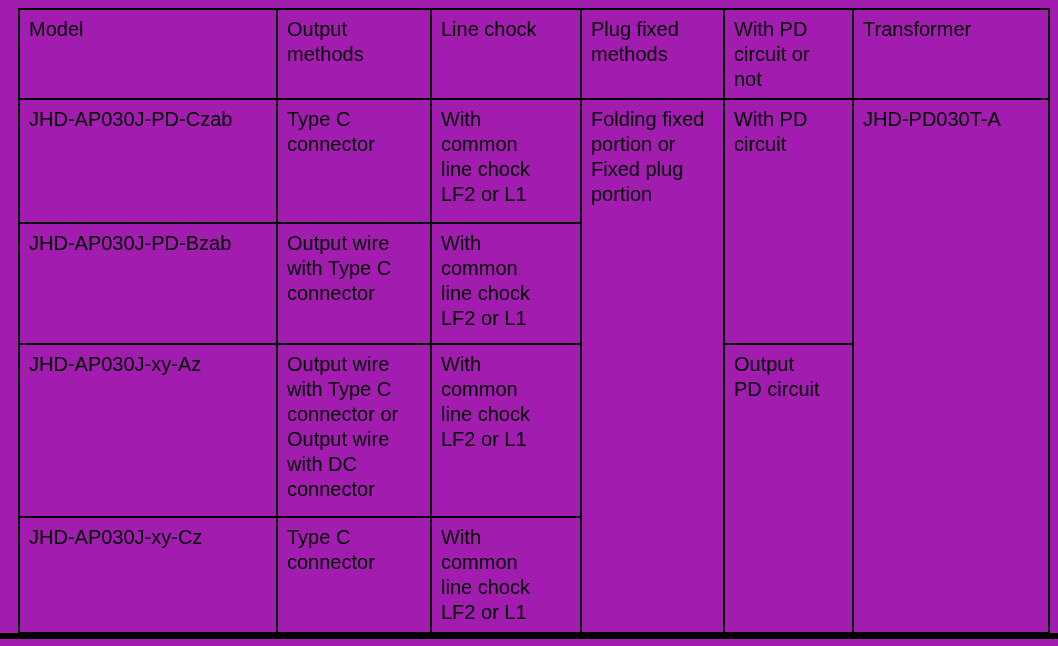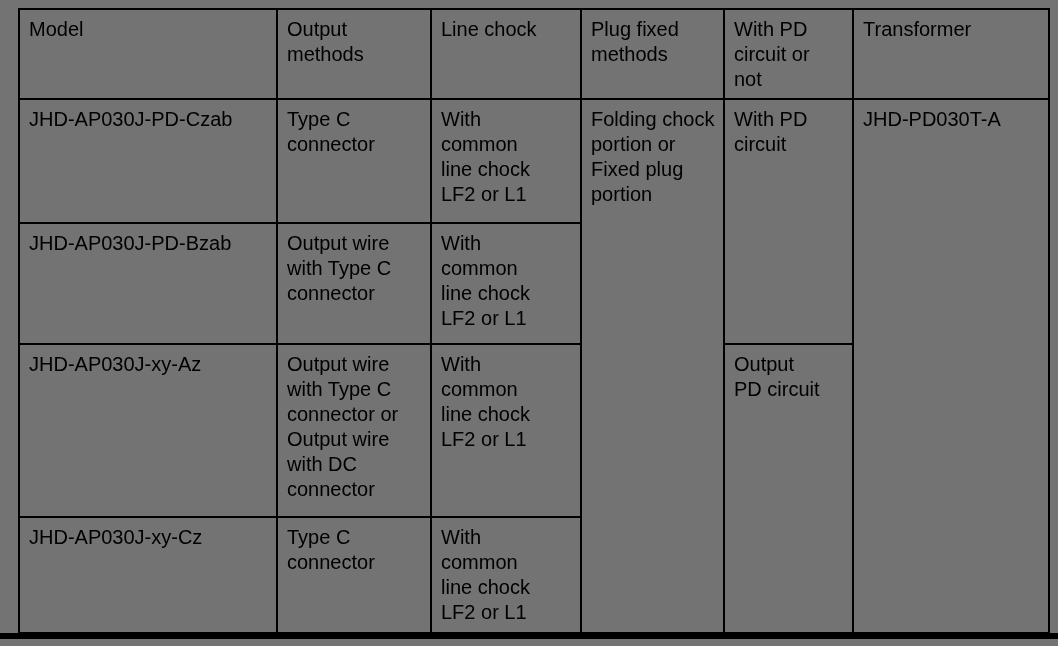--- a/index.html
+++ b/index.html
@@ -5,21 +5,21 @@
   html, body {
     margin: 0;
     padding: 0;
     background: #ffffff;
     font-family: "Liberation Sans", sans-serif;
   }
   .page {
     position: relative;
     width: 1058px;
     height: 646px;
-    background: #737373;
+    background: #a21caf;
     overflow: hidden;
   }
   table.spec-table {
     position: absolute;
     left: 18px;
     top: 8px;
     width: 1030px;
     border-collapse: collapse;
     table-layout: fixed;
   }
@@ -73,21 +73,21 @@
         <th>Transformer</th>
       </tr>
       <tr style="height:124px">
         <td>JHD-AP030J-PD-Czab</td>
         <td>Type C
 connector</td>
         <td>With
 common
 line chock
 LF2 or L1</td>
-        <td rowspan="4">Folding chock
+        <td rowspan="4">Folding fixed
 portion or
 Fixed plug
 portion</td>
         <td rowspan="2">With PD
 circuit</td>
         <td rowspan="4">JHD-PD030T-A</td>
       </tr>
       <tr style="height:121px">
         <td>JHD-AP030J-PD-Bzab</td>
         <td>Output wire

